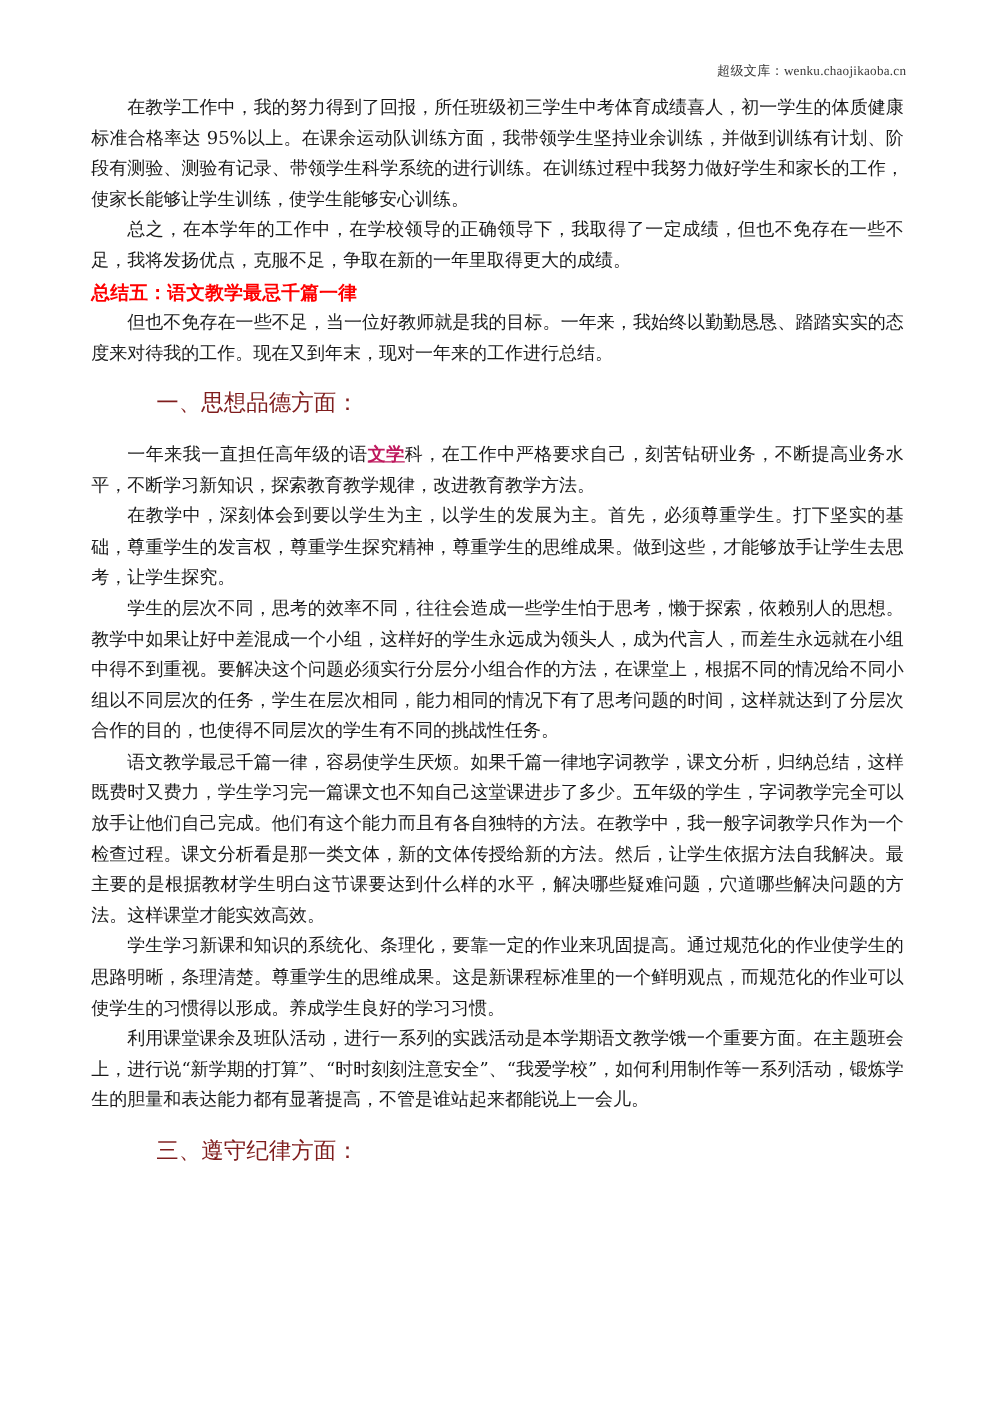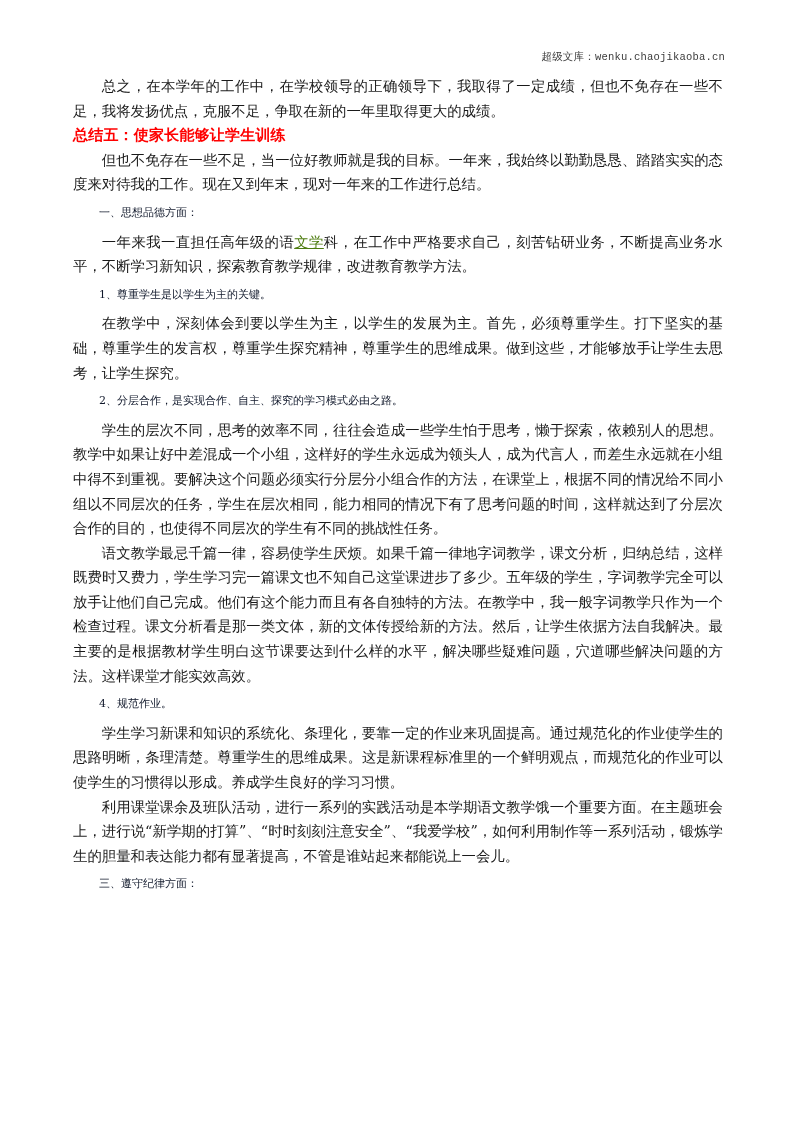--- a/index.html
+++ b/index.html
@@ -21,21 +21,21 @@
     height: 1122px;
     background: #ffffff;
     box-sizing: border-box;
   }
 
   
   .header-watermark {
     position: absolute;
     top: 50px;
     right: 68px;
-    font-family: Liberation Mono, monospace;
+    font-family: Liberation Serif, serif;
     font-size: 10.5px;
     color: #3b3b3b;
     letter-spacing: 0.2px;
     white-space: nowrap;
   }
 
   
   .doc-body {
     position: absolute;
     left: 73px;
@@ -60,67 +60,66 @@
     font-size: 15px;
     line-height: 24.6px;
     font-weight: bold;
     color: #ff0000;
     text-indent: 0;
     letter-spacing: 0.2px;
   }
 
   
   p.subheading {
-    margin: 4px;
-    font-size: 11px;
+    margin: 16px;
+    font-size: 18px;
     line-height: 24.6px;
     text-indent: 2em;
-    color: #0f172a;
+    color: #7f1d1d;
   }
 
   a.doclink,
   .doclink {
-    color: #4d7c0f;
+    color: #be185d;
     text-decoration: underline;
+    font-weight: bold;
   }
 </style>
 </head>
 <body>
 
 <div class="page">
 
   <div class="header-watermark">超级文库：wenku.chaojikaoba.cn</div>
 
   <div class="doc-body">
 
+    <p class="para">在教学工作中，我的努力得到了回报，所任班级初三学生中考体育成绩喜人，初一学生的体质健康标准合格率达 95%以上。在课余运动队训练方面，我带领学生坚持业余训练，并做到训练有计划、阶段有测验、测验有记录、带领学生科学系统的进行训练。在训练过程中我努力做好学生和家长的工作，使家长能够让学生训练，使学生能够安心训练。</p>
 
     <p class="para">总之，在本学年的工作中，在学校领导的正确领导下，我取得了一定成绩，但也不免存在一些不足，我将发扬优点，克服不足，争取在新的一年里取得更大的成绩。</p>
 
-    <p class="heading-red">总结五：使家长能够让学生训练</p>
+    <p class="heading-red">总结五：语文教学最忌千篇一律</p>
 
     <p class="para">但也不免存在一些不足，当一位好教师就是我的目标。一年来，我始终以勤勤恳恳、踏踏实实的态度来对待我的工作。现在又到年末，现对一年来的工作进行总结。</p>
 
     <p class="subheading">一、思想品德方面：</p>
 
 
 
     <p class="para"><span>一年来我一直担任高年级的语</span><a class="doclink" href="#">文学</a><span>科，在工作中严格要求自己，刻苦钻研业务，不断提高业务水平，不断学习新知识，探索教育教学规律，改进教育教学方法。</span></p>
 
-    <p class="subheading">1、尊重学生是以学生为主的关键。</p>
 
     <p class="para">在教学中，深刻体会到要以学生为主，以学生的发展为主。首先，必须尊重学生。打下坚实的基础，尊重学生的发言权，尊重学生探究精神，尊重学生的思维成果。做到这些，才能够放手让学生去思考，让学生探究。</p>
 
-    <p class="subheading">2、分层合作，是实现合作、自主、探究的学习模式必由之路。</p>
 
     <p class="para">学生的层次不同，思考的效率不同，往往会造成一些学生怕于思考，懒于探索，依赖别人的思想。教学中如果让好中差混成一个小组，这样好的学生永远成为领头人，成为代言人，而差生永远就在小组中得不到重视。要解决这个问题必须实行分层分小组合作的方法，在课堂上，根据不同的情况给不同小组以不同层次的任务，学生在层次相同，能力相同的情况下有了思考问题的时间，这样就达到了分层次合作的目的，也使得不同层次的学生有不同的挑战性任务。</p>
 
 
     <p class="para">语文教学最忌千篇一律，容易使学生厌烦。如果千篇一律地字词教学，课文分析，归纳总结，这样既费时又费力，学生学习完一篇课文也不知自己这堂课进步了多少。五年级的学生，字词教学完全可以放手让他们自己完成。他们有这个能力而且有各自独特的方法。在教学中，我一般字词教学只作为一个检查过程。课文分析看是那一类文体，新的文体传授给新的方法。然后，让学生依据方法自我解决。最主要的是根据教材学生明白这节课要达到什么样的水平，解决哪些疑难问题，穴道哪些解决问题的方法。这样课堂才能实效高效。</p>
 
-    <p class="subheading">4、规范作业。</p>
 
     <p class="para">学生学习新课和知识的系统化、条理化，要靠一定的作业来巩固提高。通过规范化的作业使学生的思路明晰，条理清楚。尊重学生的思维成果。这是新课程标准里的一个鲜明观点，而规范化的作业可以使学生的习惯得以形成。养成学生良好的学习习惯。</p>
 
 
     <p class="para">利用课堂课余及班队活动，进行一系列的实践活动是本学期语文教学饿一个重要方面。在主题班会上，进行说“新学期的打算”、“时时刻刻注意安全”、“我爱学校”，如何利用制作等一系列活动，锻炼学生的胆量和表达能力都有显著提高，不管是谁站起来都能说上一会儿。</p>
 
     <p class="subheading">三、遵守纪律方面：</p>
 
   </div>
 

